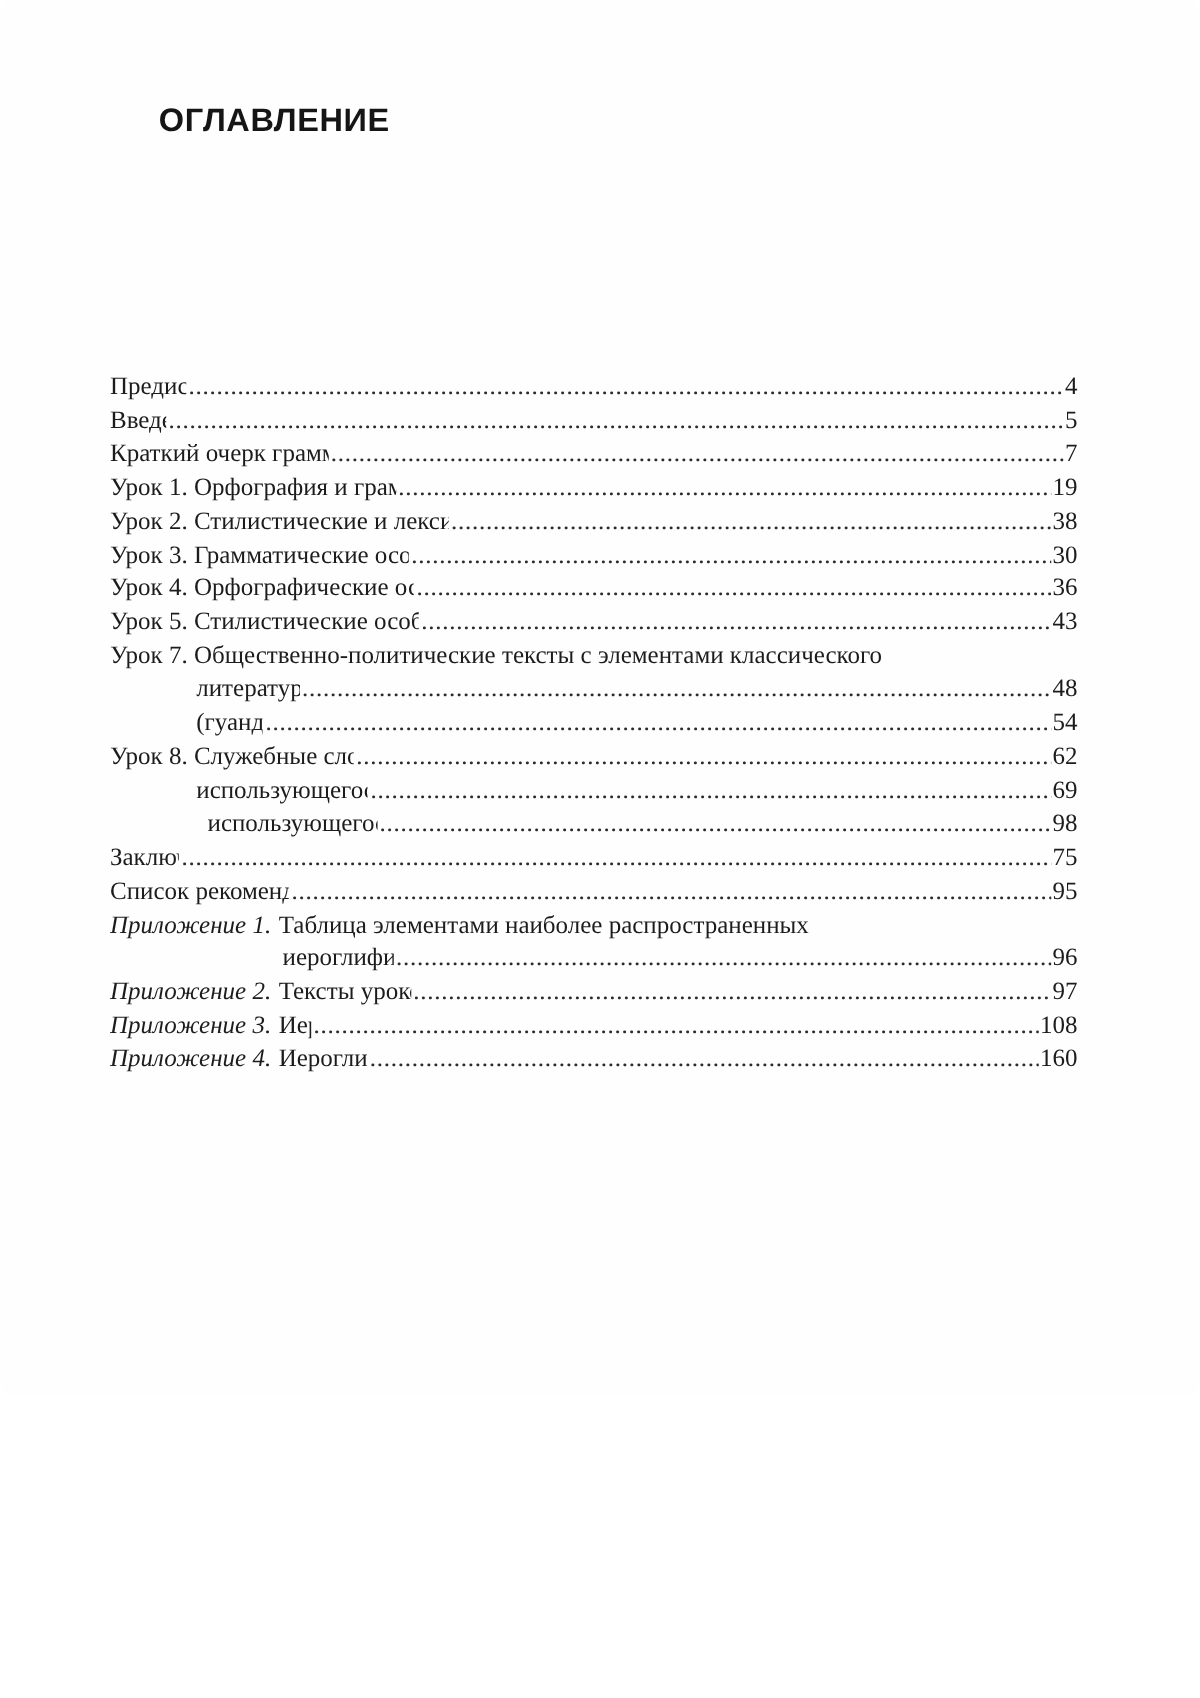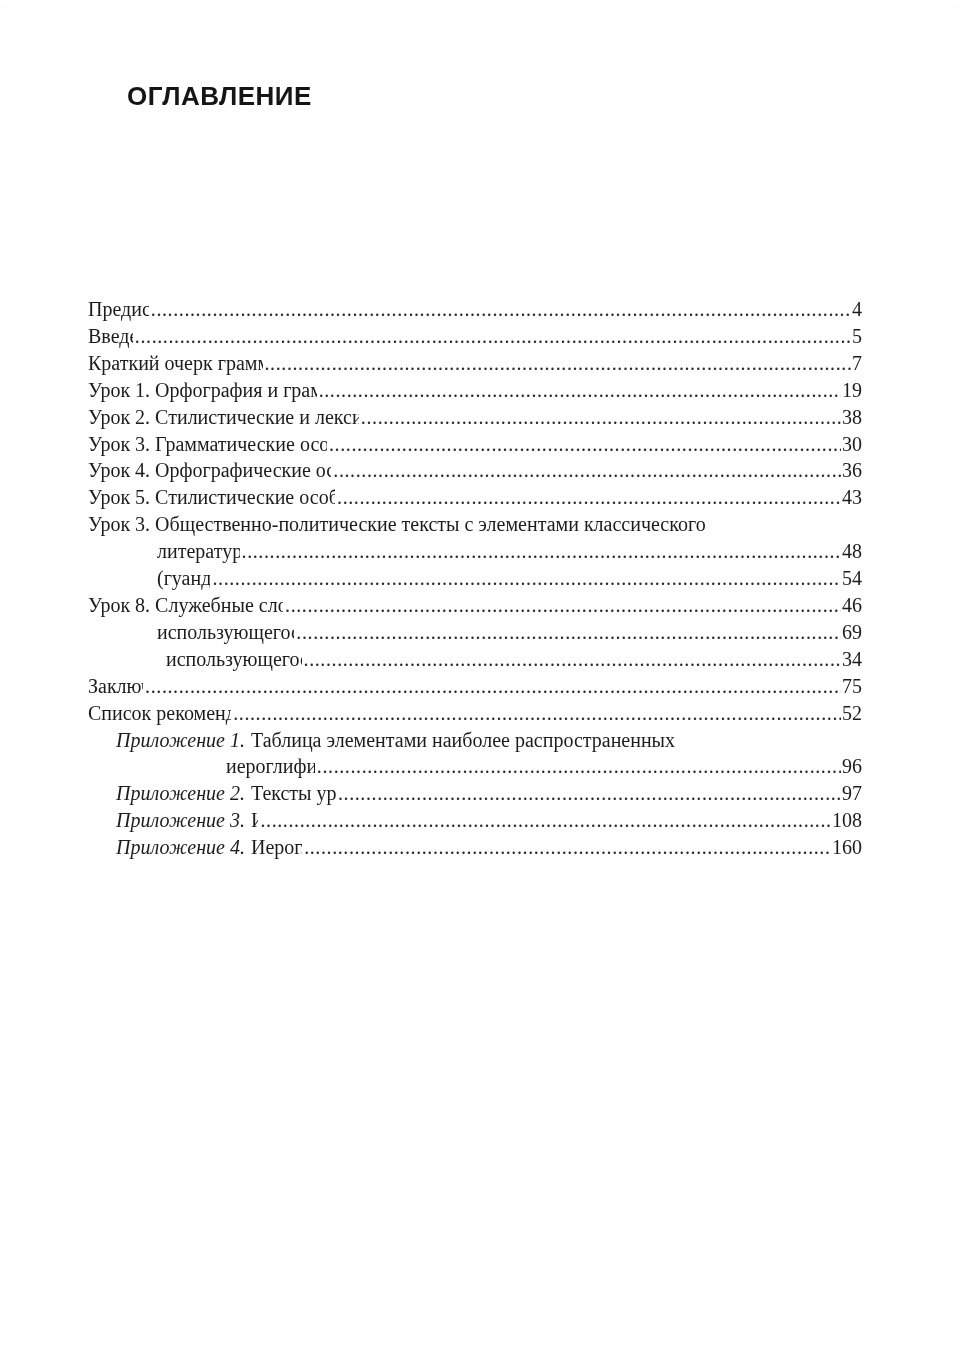--- a/index.html
+++ b/index.html
@@ -32,21 +32,21 @@
     top: 296px;
     font-size: 20px;
     line-height: 26.9px;
   }
   .line {
     display: flex;
     align-items: baseline;
     white-space: nowrap;
   }
   .t { flex: 0 1 auto; overflow: hidden; }
-  .pre { font-style: italic; margin-right: 0.30em; margin-left: 28px; }
+  .pre { font-style: italic; margin-right: 0.30em; }
   .leader {
     flex: 1 1 auto;
     min-width: 6px;
     overflow: hidden;
     white-space: nowrap;
     margin-left: 2px;
     color: #2b2b2b;
   }
   .leader::after {
     content: "......................................................................................................................................................................................................................................";
@@ -125,74 +125,74 @@
     <div class="entry">
       <div class="line">
         <span class="t">Урок 5. Стилистические особенности общественно-политических текстов</span>
         <span class="leader"></span>
         <span class="pg">43</span>
       </div>
     </div>
 
     <div class="entry">
       <div class="line">
-        <span class="t">Урок 3. Общественно-политические тексты с элементами классического</span>
+        <span class="t">Урок 7. Общественно-политические тексты с элементами классического</span>
       </div>
       <div class="line ind-a">
         <span class="t">литературного языка</span>
         <span class="leader"></span>
         <span class="pg">48</span>
       </div>
     </div>
 
     <div class="entry">
       <div class="line ind-a">
         <span class="t">(гуандунхуа)</span>
         <span class="leader"></span>
         <span class="pg">54</span>
       </div>
     </div>
 
     <div class="entry">
       <div class="line">
         <span class="t">Урок 8. Служебные слова и местоимения гуандунхуа</span>
         <span class="leader"></span>
-        <span class="pg">46</span>
+        <span class="pg">62</span>
       </div>
     </div>
 
     <div class="entry">
       <div class="line ind-a">
         <span class="t">использующегося в социальных сетях</span>
         <span class="leader"></span>
         <span class="pg">69</span>
       </div>
     </div>
 
     <div class="entry">
       <div class="line ind-b">
         <span class="t">использующегося в социальных сетях</span>
         <span class="leader"></span>
-        <span class="pg">34</span>
+        <span class="pg">98</span>
       </div>
     </div>
 
     <div class="entry">
       <div class="line">
         <span class="t">Заключение</span>
         <span class="leader"></span>
         <span class="pg">75</span>
       </div>
     </div>
 
     <div class="entry">
       <div class="line">
         <span class="t">Список рекомендуемой литературы</span>
         <span class="leader"></span>
-        <span class="pg">52</span>
+        <span class="pg">95</span>
       </div>
     </div>
 
     <div class="entry">
       <div class="line">
         <span class="t"><i class="pre">Приложение 1.</i><span>Таблица элементами наиболее распространенных</span></span>
       </div>
       <div class="line ind-c">
         <span class="t">иероглифических ключей</span>
         <span class="leader"></span>

